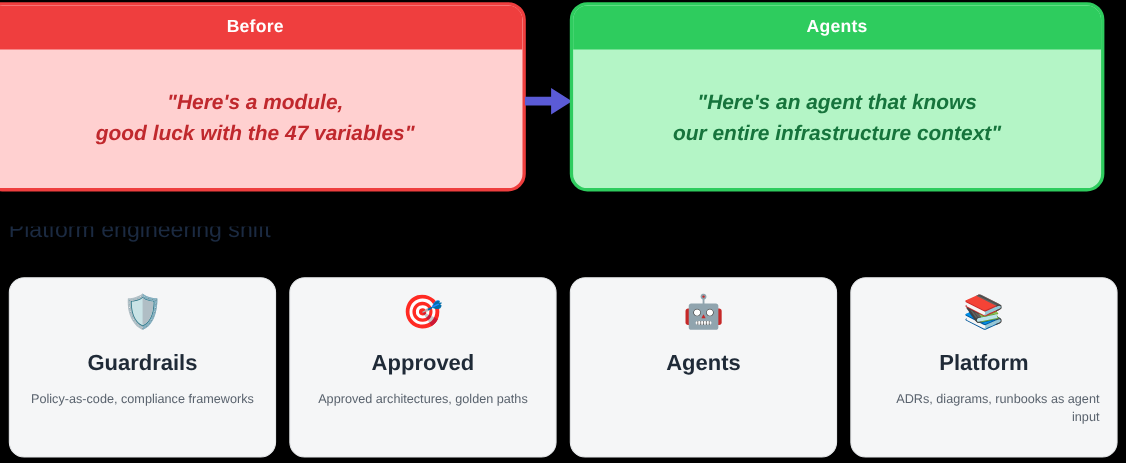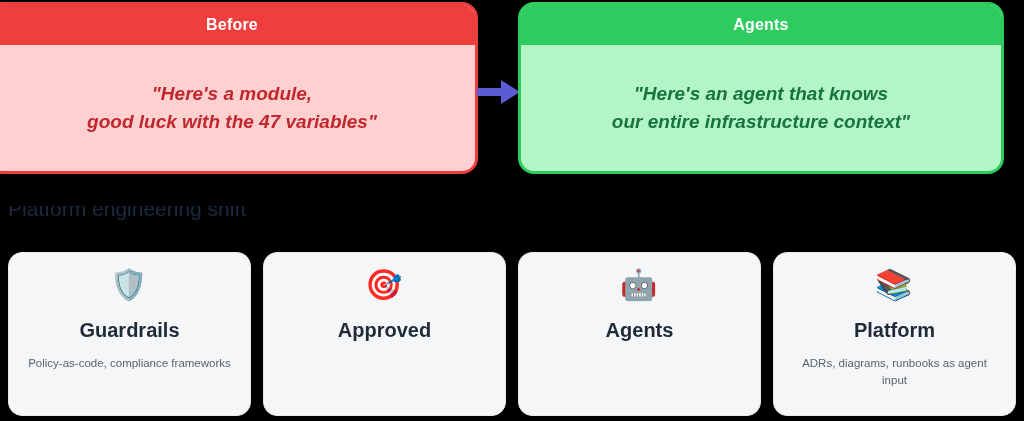--- a/index.html
+++ b/index.html
@@ -155,20 +155,21 @@
     color: #1f2a37;
     margin-top: 14px;
   }
 
   .card-desc {
     font-size: 11.5px;
     line-height: 1.45;
     color: #5a636e;
     margin-top: 13px;
     max-width: 210px;
+    text-align: right;
   }
 </style>
 </head>
 <body>
 
 <div class="compare-row">
 
   <div class="panel panel-before">
     <div class="panel-header">Before</div>
     <div class="panel-body">
@@ -203,20 +204,21 @@
 
   <div class="card">
     <div class="card-icon">🛡️</div>
     <div class="card-title">Guardrails</div>
     <div class="card-desc">Policy-as-code, compliance frameworks</div>
   </div>
 
   <div class="card">
     <div class="card-icon">🎯</div>
     <div class="card-title">Approved</div>
+    <div class="card-desc">Approved architectures, golden paths</div>
   </div>
 
   <div class="card">
     <div class="card-icon">🤖</div>
     <div class="card-title">Agents</div>
   </div>
 
   <div class="card">
     <div class="card-icon">📚</div>
     <div class="card-title">Platform</div>

